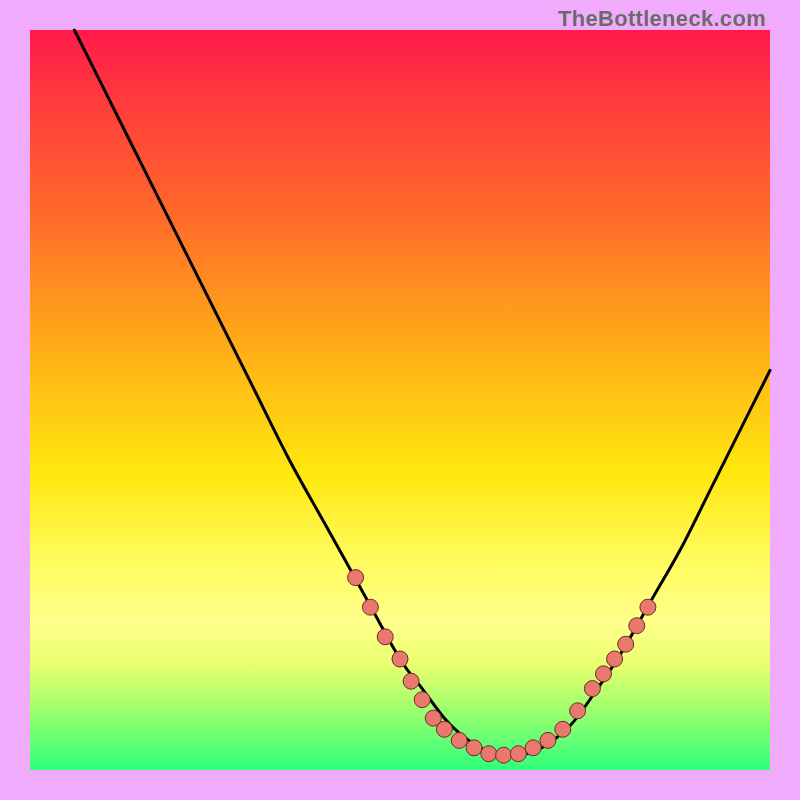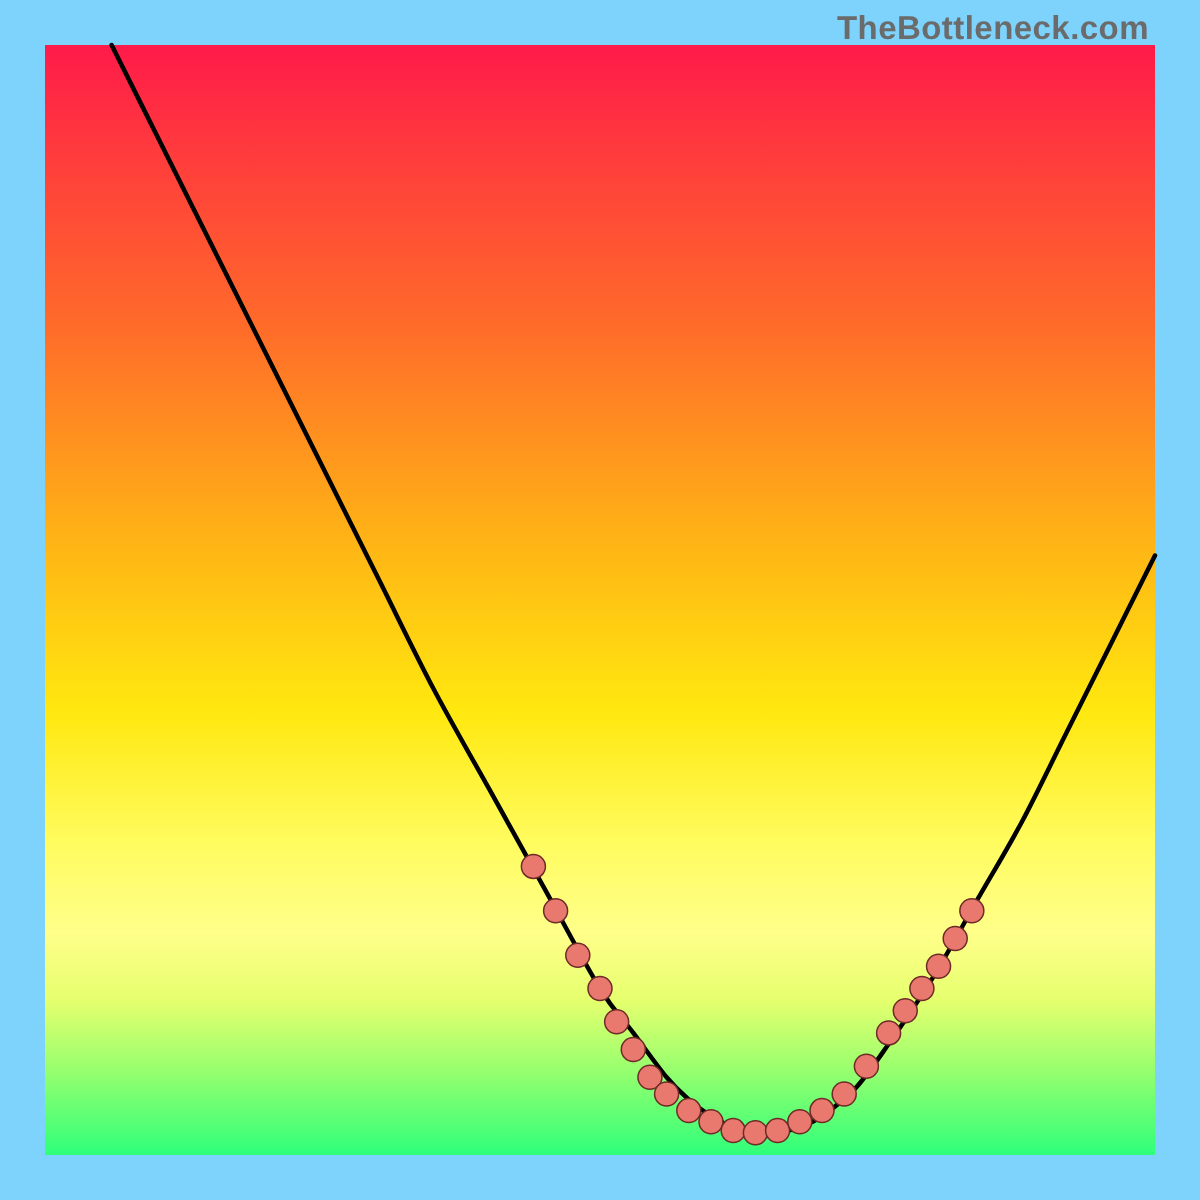--- a/index.html
+++ b/index.html
@@ -10,21 +10,21 @@
     background: #000;
     overflow: hidden;
     font-family: Arial, Helvetica, sans-serif;
   }
   .frame {
     position: absolute;
     left: 0;
     top: 0;
     width: 800px;
     height: 800px;
-    background: #7dd3fc;
+    background: #f0abfc;
   }
   .plot {
     position: absolute;
     left: 30px;
     top: 30px;
     width: 740px;
     height: 740px;
     background: linear-gradient(
       to bottom,
       #ff1a4a 0%,

